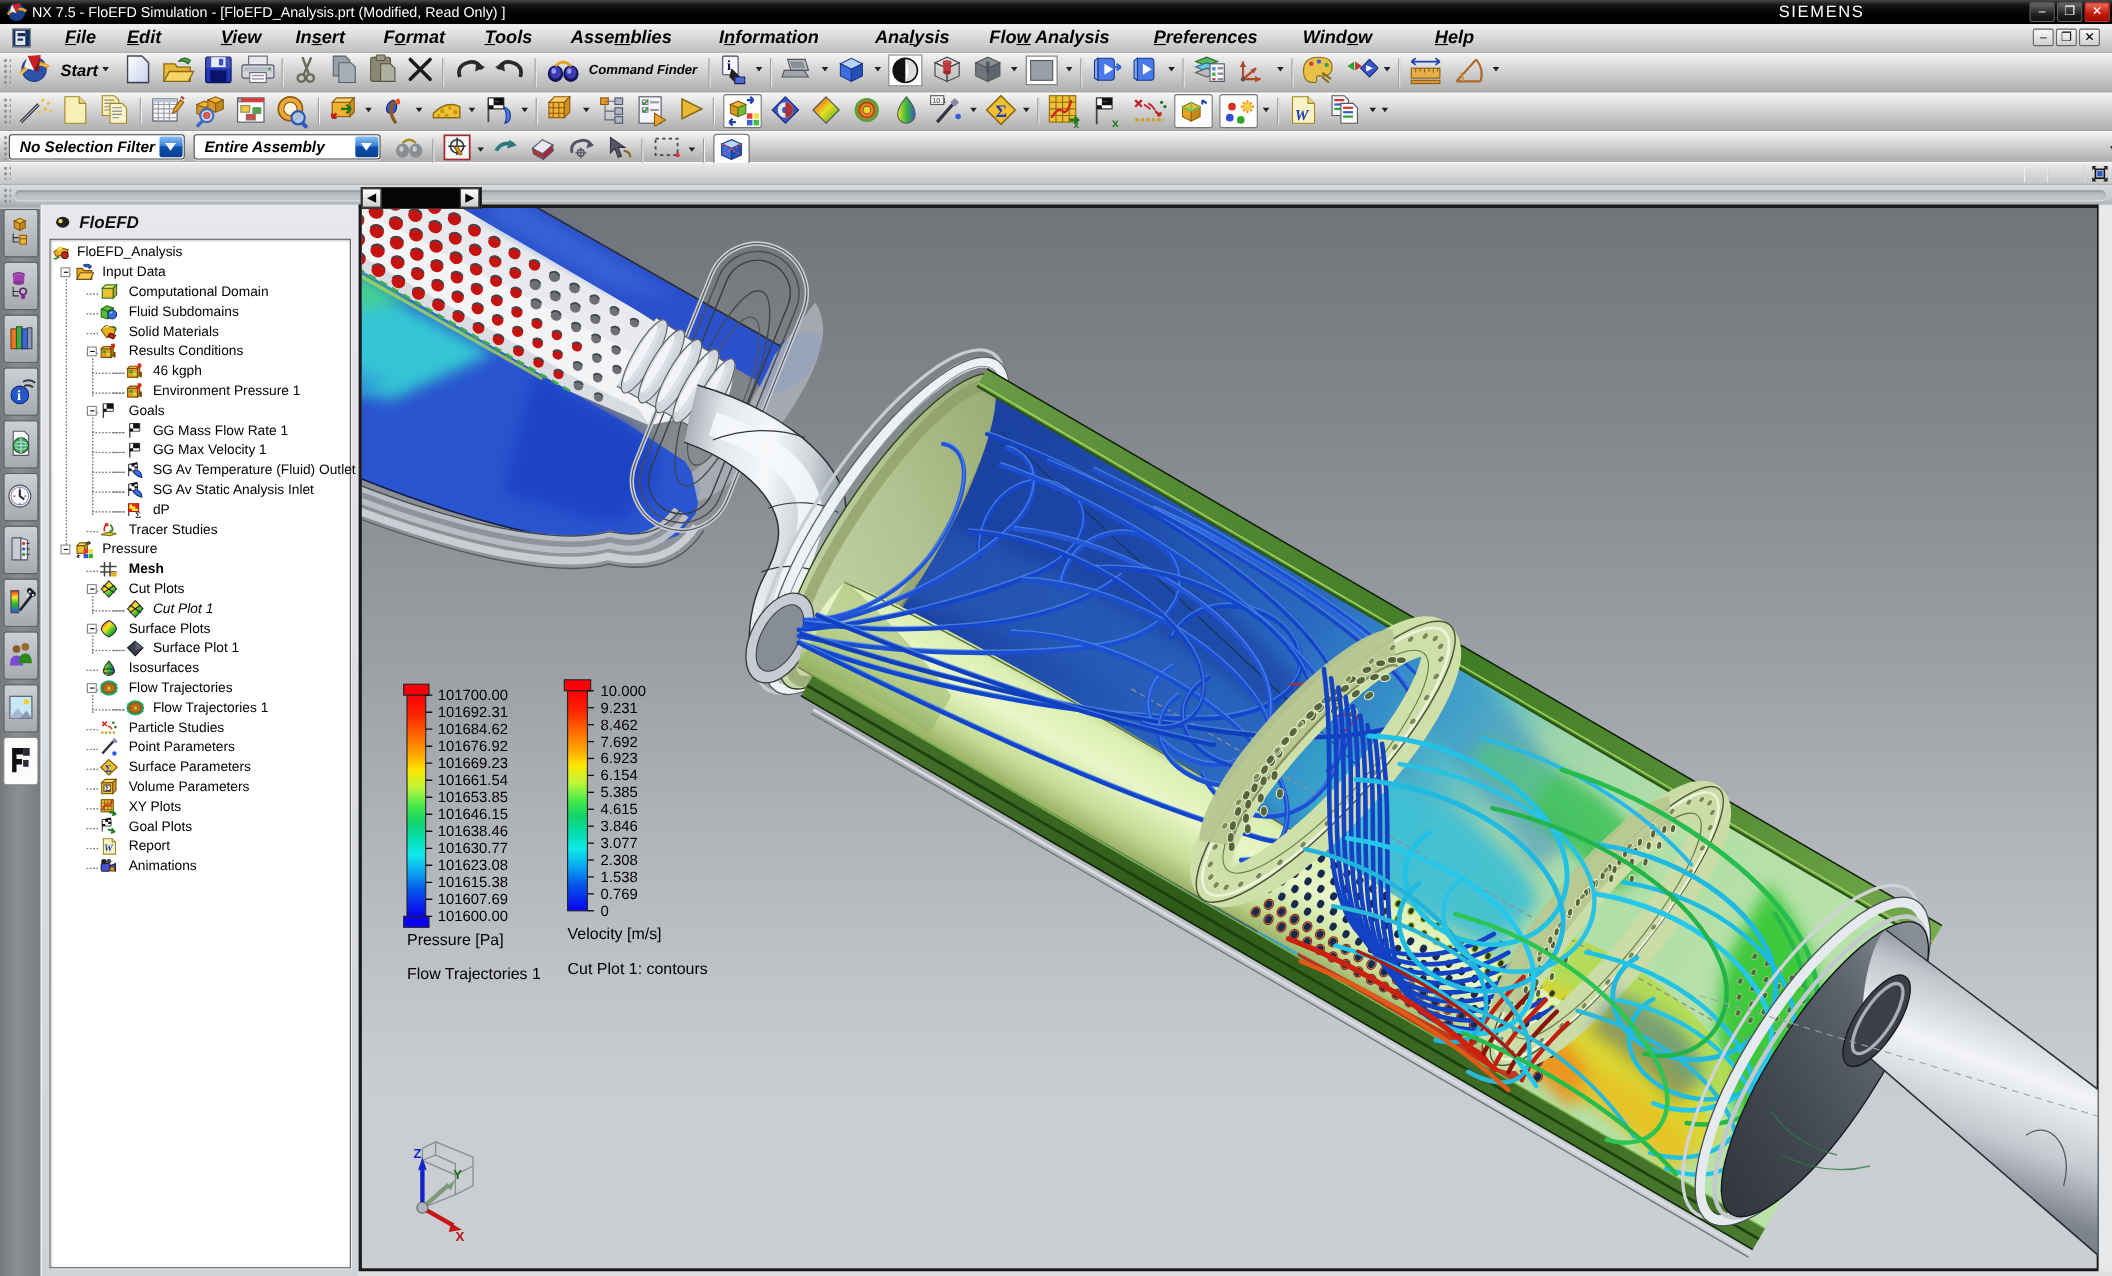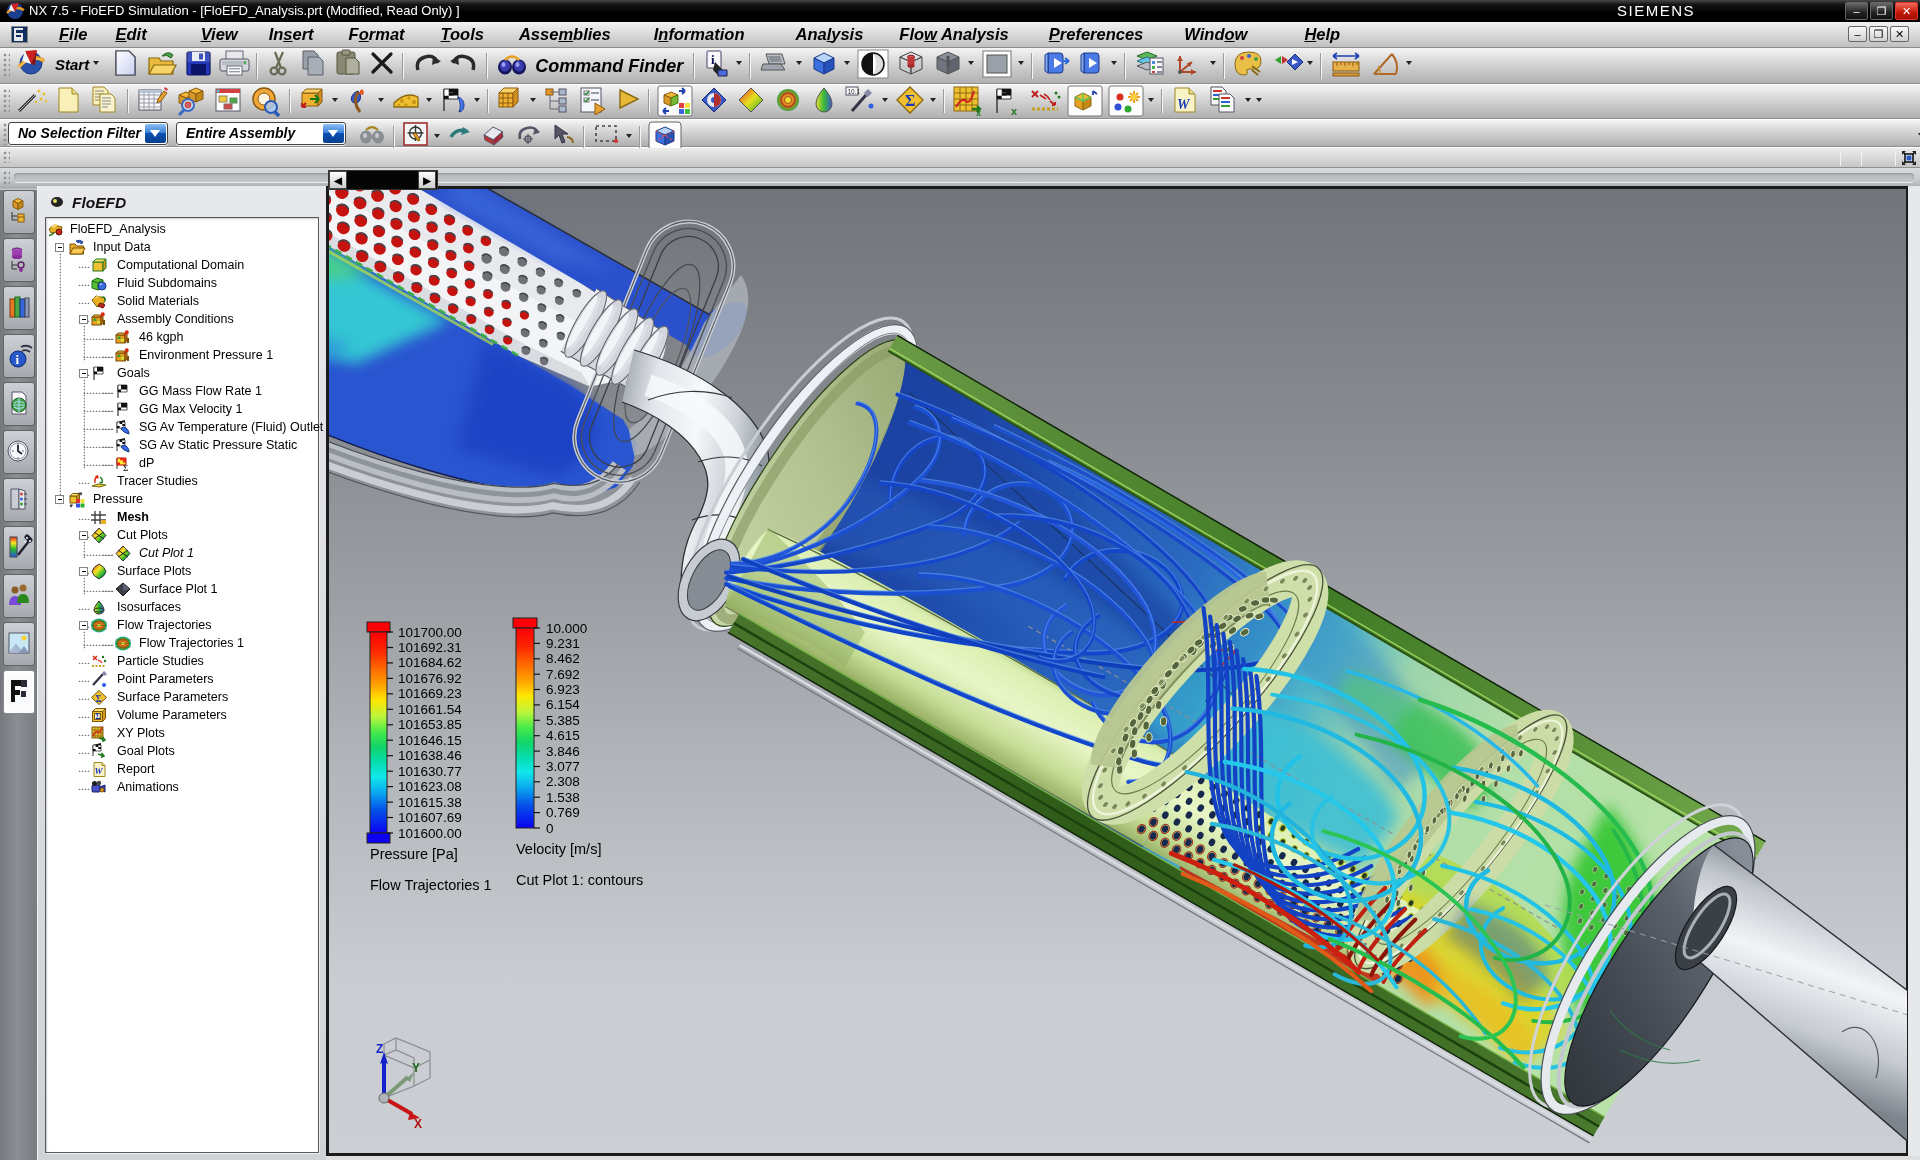--- a/index.html
+++ b/index.html
@@ -154,21 +154,21 @@
         <path d="M25,22 q3,-10 -7,-13 q-9,-3 -13,6" fill="none" stroke="#2a2a2a" stroke-width="3.4"></path>
         <path d="M10,9 l-8,4 9,4z" fill="#2a2a2a"></path>
       </svg><span class="tsep"></span><svg class="icon" width="34" height="30" viewBox="0 0 34 30" style="">
         <ellipse cx="10" cy="19" rx="7" ry="7.5" fill="#14145c"></ellipse>
         <ellipse cx="24" cy="19" rx="7" ry="7.5" fill="#14145c"></ellipse>
         <ellipse cx="10" cy="18" rx="5" ry="5.5" fill="#3c3cb0"></ellipse>
         <ellipse cx="24" cy="18" rx="5" ry="5.5" fill="#3c3cb0"></ellipse>
         <ellipse cx="8.5" cy="16.5" rx="2" ry="2.5" fill="#9a9af0"></ellipse>
         <ellipse cx="22.5" cy="16.5" rx="2" ry="2.5" fill="#9a9af0"></ellipse>
         <path d="M10,12 q7,-7 14,0" stroke="#e8a020" stroke-width="2.5" fill="none"></path>
-      </svg><span style="display:inline-block;vertical-align:top;font-size:18px;font-weight:bold;font-style:italic;margin:8px 6px 0 4px;">Command Finder</span><span class="tsep"></span><svg class="icon" width="30" height="30" viewBox="0 0 30 30" style="">
+      </svg><span style="display:inline-block;vertical-align:top;font-size:12px;font-weight:bold;font-style:italic;margin:8px 6px 0 4px;">Command Finder</span><span class="tsep"></span><svg class="icon" width="30" height="30" viewBox="0 0 30 30" style="">
         <rect x="5" y="3" width="14" height="17" rx="1" fill="#f8f8ff" stroke="#446"></rect>
         <text x="9" y="16" font-size="13" font-weight="bold" font-family="serif" fill="#115">i</text>
         <path d="M13,14 l9,9 h-5 l-0,5 -6,-6z" fill="#222"></path>
         <path d="M16,22 h9 v6 h-9z" fill="#4a6ae0" stroke="#224"></path>
       </svg><span class="dd" style="height:30px"></span><span class="tsep"></span><svg class="icon" width="34" height="28" viewBox="0 0 34 28" style="">
         <path d="M8,6 h16 l3,10 h-16z" fill="#b8bcc4" stroke="#555"></path>
         <path d="M10,8 h12 l2,6 h-12z" fill="#8a9098"></path>
         <path d="M5,16 h18 l4,6 h-24z" fill="#a0a4ac" stroke="#555"></path>
       </svg><span class="dd" style="height:30px"></span><svg class="icon" width="32" height="30" viewBox="0 0 32 30" style="">
         <path d="M6,10 L16,5 L26,10 L16,15 Z" fill="#b8d4f8" stroke="#1a3a8a"></path>
@@ -674,21 +674,21 @@
           <svg width="18" height="17" viewBox="0 0 18 17" style="position:absolute;top:0">
             <rect x="2" y="6" width="9" height="8" fill="#e8a020" stroke="#7a4a08"></rect>
             <path d="M2,6 l2,-2 9,0 -2,2z" fill="#f0c040" stroke="#7a4a08"></path>
             <path d="M11,6 l2,-2 0,8 -2,2z" fill="#c87810" stroke="#7a4a08"></path>
             <rect x="3.5" y="7.5" width="3" height="2.5" fill="#30a030"></rect>
             <rect x="7" y="10" width="3" height="2.5" fill="#c8e838"></rect>
             <path d="M10,6 l4,-4 m0,0 l-3,0.5 m3,-0.5 l-0.5,3" stroke="#d82810" stroke-width="1.6" fill="none"></path>
             <path d="M14,9 v5" stroke="#7a4a08" stroke-width="2"></path>
           </svg>
         </span>
-        <span class="abs lbl" style="left:71px;top:1px;">Assembly Conditions</span>
+        <span class="abs lbl" style="left:71px;top:1px;">Results Conditions</span>
       </div>
       <div class="exp" style="left:33px;top:97px;"></div>
       <div class="abs" style="left:56px;top:120px;width:12px;height:1.5px;background-image:radial-gradient(circle,#777 0.7px,transparent 1.1px);background-size:3px 3px;"></div>
       <div class="ti" style="left:0;top:111px;">
         <span class="abs" style="left:68px;top:0px;width:18px;height:17px;">
           <svg width="18" height="17" viewBox="0 0 18 17" style="position:absolute;top:0">
             <rect x="2" y="6" width="9" height="8" fill="#e8a020" stroke="#7a4a08"></rect>
             <path d="M2,6 l2,-2 9,0 -2,2z" fill="#f0c040" stroke="#7a4a08"></path>
             <path d="M11,6 l2,-2 0,8 -2,2z" fill="#c87810" stroke="#7a4a08"></path>
             <rect x="3.5" y="7.5" width="3" height="2.5" fill="#30a030"></rect>
@@ -763,21 +763,21 @@
       <div class="abs" style="left:56px;top:228px;width:12px;height:1.5px;background-image:radial-gradient(circle,#777 0.7px,transparent 1.1px);background-size:3px 3px;"></div>
       <div class="ti" style="left:0;top:219px;">
         <span class="abs" style="left:68px;top:0px;width:18px;height:17px;">
           <svg width="18" height="17" viewBox="0 0 18 17" style="position:absolute;top:0">
             <path d="M3,3 v11" stroke="#333" stroke-width="1"></path>
             <path d="M3,3 h8 v6 h-8z" fill="#fff" stroke="#333" stroke-width="0.8"></path>
             <path d="M3,3 h2.6 v2 h2.7 v2 h2.7 v-2 h-2.7 v-2 h2.7 v-2z M3,7 h2.6 v2 h-2.6z" fill="#111"></path>
             <path d="M9,8 q6,1 6,7 q-5,-1 -8,-5z" fill="#3a6ae8" stroke="#14387a"></path>
           </svg>
         </span>
-        <span class="abs lbl" style="left:93px;top:1px;">SG Av Static Pressure Static</span>
+        <span class="abs lbl" style="left:93px;top:1px;">SG Av Static Analysis Inlet</span>
       </div>
       <div class="abs" style="left:56px;top:246px;width:12px;height:1.5px;background-image:radial-gradient(circle,#777 0.7px,transparent 1.1px);background-size:3px 3px;"></div>
       <div class="ti" style="left:0;top:237px;">
         <span class="abs" style="left:68px;top:0px;width:18px;height:17px;">
           <svg width="18" height="17" viewBox="0 0 18 17" style="position:absolute;top:0">
             <path d="M3,3 v11" stroke="#333" stroke-width="1"></path>
             <path d="M3,3 h9 v7 h-9z" fill="#f8e838" stroke="#b00"></path>
             <path d="M3,3 h3 v2.3 h3 v2.3 h3 v-4.6z M3,7.6 h3 v2.4 h-3z" fill="#e82810"></path>
             <text x="9" y="16" font-size="8" font-weight="bold" fill="#333" font-family="serif">Σ</text>
           </svg>

